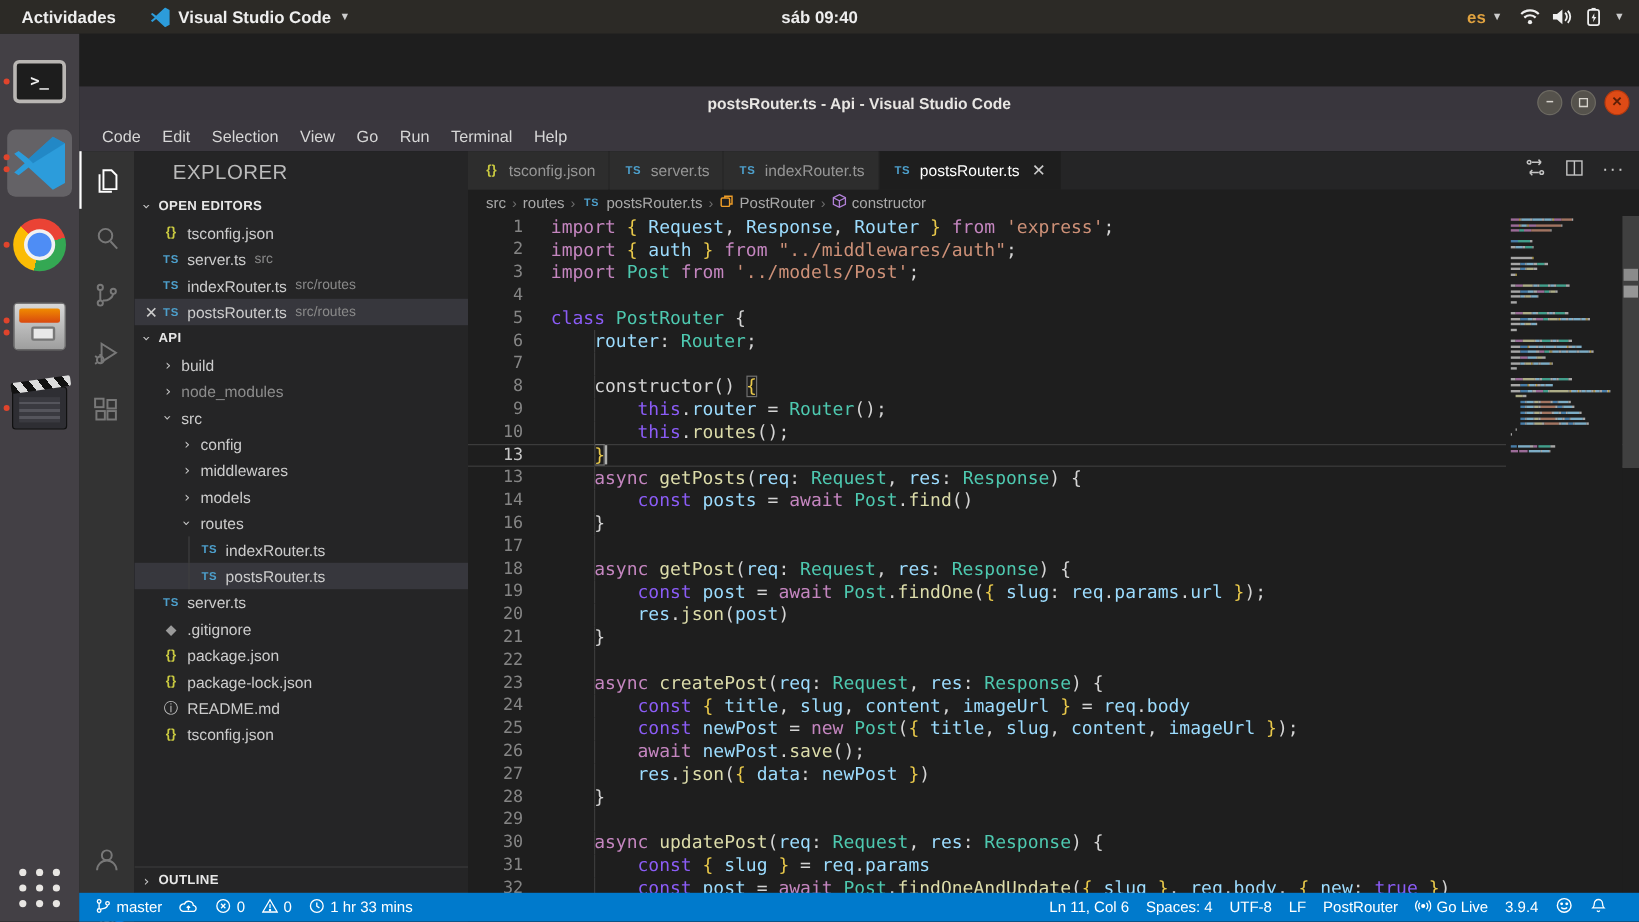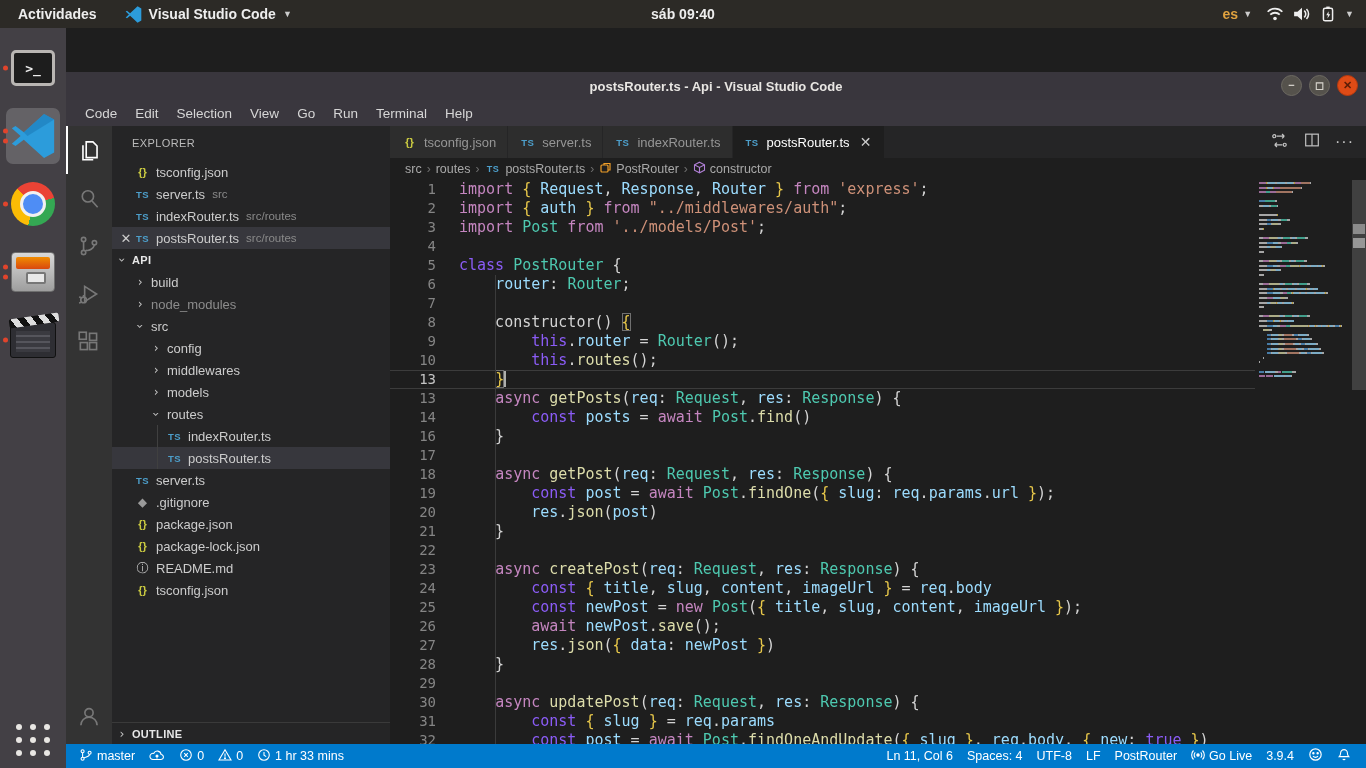--- a/index.html
+++ b/index.html
@@ -69,21 +69,21 @@
     cursor:pointer; position:relative; opacity:.85; }
   .act-icon svg { stroke:#858585; fill:none; stroke-width:1.5; }
   .act-icon.active { border-left:2px solid #ffffff; opacity:1; }
   .act-icon.active svg { stroke:#ffffff; }
   .badge { position:absolute; right:5px; bottom:6px; width:15px; height:15px; border-radius:50%;
     background:#2188ff; color:#fff; font-size:9px; line-height:15px; text-align:center; font-weight:bold; }
   #act-spacer { flex:1; }
 
   
   #sidebar { width:278px; background:#252526; color:#cccccc; display:flex; flex-direction:column; overflow:hidden; }
-  #sidebar-title { height:35px; line-height:35px; padding-left:20px; font-size:11px; color:#bbbbbb; letter-spacing:.4px; }
+  #sidebar-title { height:35px; line-height:35px; padding-left:32px; font-size:17px; color:#bbbbbb; letter-spacing:.4px; }
   .section-header { height:22px; display:flex; align-items:center; font-size:11px; font-weight:bold;
     color:#e7e7e7; cursor:pointer; letter-spacing:.3px; }
   .section-header .chev { margin:0 4px 0 4px; }
   .chev { display:inline-block; width:12px; text-align:center; color:#c5c5c5; font-size:12px; font-weight:normal;
     font-family:"DejaVu Sans Mono",monospace; }
   .chev.open { transform:rotate(90deg); }
   .row { height:22px; display:flex; align-items:center; font-size:13px; cursor:pointer; white-space:nowrap; position:relative; }
   .row.selected { background:#37373d; }
   .row .name { margin-left:5px; }
   .row .dim-path { margin-left:7px; font-size:11.5px; color:#8a8a8a; }
@@ -138,21 +138,21 @@
   .mm-row i { height:2px; display:block; opacity:.75; }
   #scrollbar { position:absolute; top:0; right:0; width:14px; height:100%; background:#1e1e1e; z-index:6; }
   #scroll-thumb { position:absolute; top:0; left:0; width:14px; height:210px; background:rgba(121,121,121,.38); cursor:pointer; }
   .ruler-mark { position:absolute; left:1px; width:12px; height:10px; background:rgba(200,200,200,.55); }
 
   
   #statusbar { position:absolute; left:0; bottom:0; width:1300px; height:24px; background:#007acc;
     color:#ffffff; display:flex; align-items:center; font-size:12.5px; z-index:45; }
   .sb-item { display:flex; align-items:center; gap:4px; padding:0 7px; height:100%; cursor:pointer; }
   .sb-item svg { stroke:#ffffff; fill:none; stroke-width:1.1; }
-  #sb-right { margin-left:auto; display:flex; height:100%; padding-right:8px;align-items:flex-end; }
+  #sb-right { margin-left:auto; display:flex; height:100%; padding-right:20px;align-items:flex-end; }
   #sb-left { display:flex; height:100%; padding-left:6px; }
 </style>
 </head>
 <body>
 
 <div id="top-panel">
   <span id="activities">Actividades</span>
   <span id="appmenu">
     <svg class="vsc-mini" viewBox="0 0 100 100">
         <path fill="#2c9cdb" d="M74 2 30 42 12 28 4 33 23 50 4 67 12 72 30 58 74 98 96 86 96 14Z"></path>
@@ -304,20 +304,24 @@
           <svg width="26" height="26" viewBox="0 0 24 24">
             <circle cx="12" cy="12" r="3.4"></circle>
             <path stroke-width="2.2" stroke-linecap="round" d="M12 3.5v2.2M12 18.3v2.2M3.5 12h2.2M18.3 12h2.2M6 6l1.6 1.6M16.4 16.4 18 18M18 6l-1.6 1.6M7.6 16.4 6 18"></path>
           </svg>
           <span class="badge">1</span>
         </div>
       </div>
 
     <div id="sidebar">
       <div id="sidebar-title">EXPLORER</div>
+      <div class="section-header">
+        <span class="chev open">›</span>
+        <span>OPEN EDITORS</span>
+      </div>
       <div id="open-editors-list">
           <div class="row">
             <span class="close-x"></span>
             <span class="ficon fi-json">{}</span>
             <span class="name">tsconfig.json</span>
           </div>
           <div class="row">
             <span class="close-x"></span>
             <span class="ficon fi-ts">TS</span>
             <span class="name">server.ts</span>

